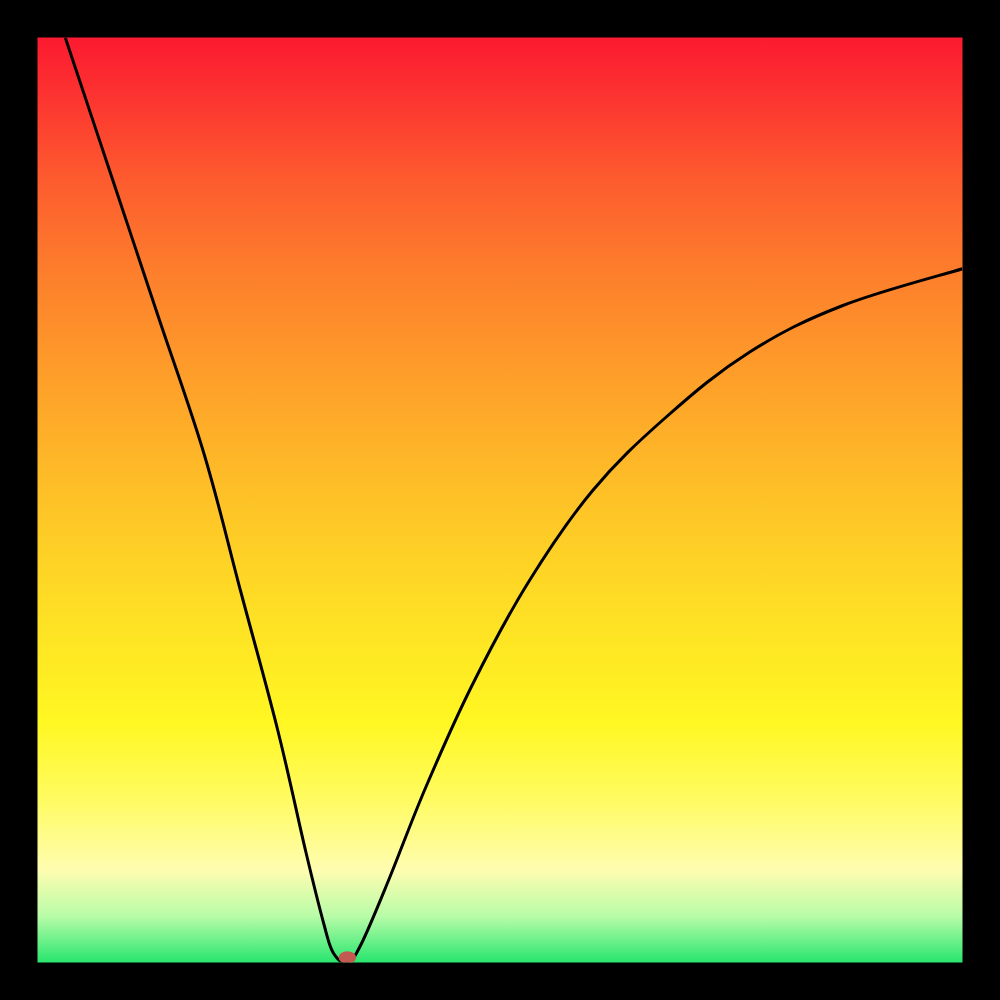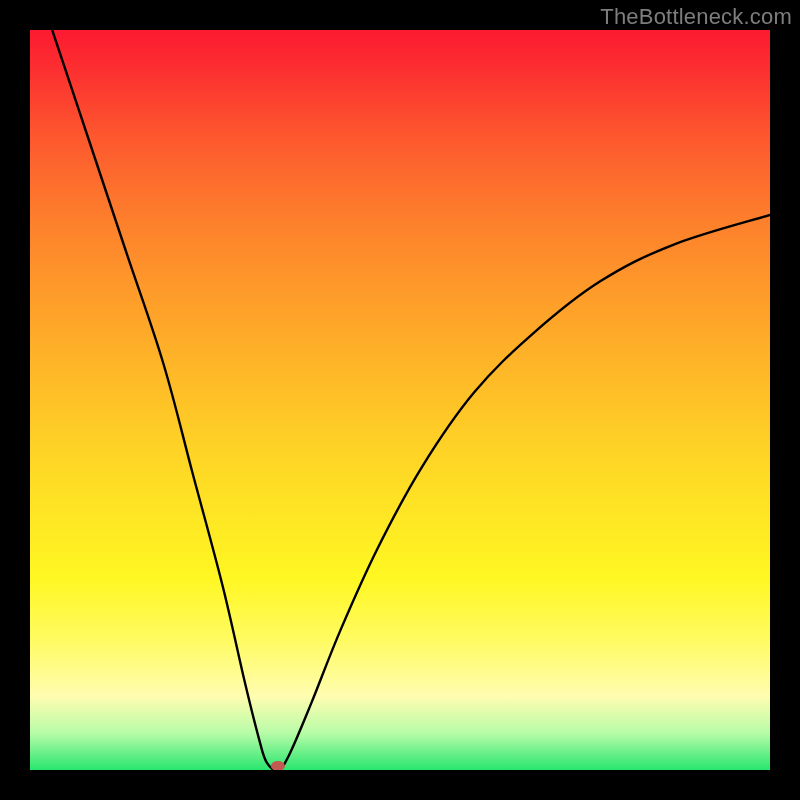--- a/index.html
+++ b/index.html
@@ -61,14 +61,13 @@
 
 <div class="frame">
 
   <div class="plot-area">
     <svg class="curve-svg" viewBox="0 0 740 740" preserveAspectRatio="none">
       <path id="curve-path" fill="none" stroke="#000" stroke-width="2.4" d="M 22.2,0 C 28.86,19.98 45.88,71.03999999999999 59.2,111 C 72.52000000000001,150.96 82.88000000000001,182.04000000000002 96.2,222 C 109.52,261.96 121.21199999999999,293.03999999999996 133.2,332.99999999999994 C 145.188,372.9599999999999 152.144,404.03999999999996 162.8,444 C 173.45600000000002,483.96000000000004 183.07600000000002,517.704 192.4,555 C 201.724,592.296 207.94,623.2280000000001 214.6,651.2 C 221.26,679.172 225.404,695.7479999999999 229.4,710.4 C 233.39600000000002,725.052 233.47,727.272 236.8,732.6 C 240.13000000000002,737.928 243.904,741.332 247.9,740 C 251.89600000000002,738.668 253.006,737.1880000000001 259,725.2 C 264.99399999999997,713.212 271.876,696.044 281.2,673.4 C 290.524,650.756 298.812,627.372 310.8,599.4 C 322.788,571.428 333.14799999999997,547.304 347.79999999999995,518 C 362.45199999999994,488.696 374.884,464.572 392.20000000000005,436.6 C 409.5160000000001,408.62800000000004 424.02,386.57599999999996 444,362.59999999999997 C 463.98,338.62399999999997 480.55600000000004,323.38000000000005 503.20000000000005,303.40000000000003 C 525.844,283.42 544.4920000000001,267.58399999999995 569.8000000000001,251.59999999999997 C 595.1080000000001,235.61599999999996 613.164,226.58800000000002 643.8,214.60000000000002 C 674.4359999999999,202.61200000000002 722.684,190.328 740,185"></path>
       <ellipse id="min-marker" rx="7" ry="5" fill="#c35a52" cx="247.9" cy="736"></ellipse>
     </svg>
   </div>
 
-  <div class="watermark">TheBottleneck.com</div>
 </div>
 
 </body></html>

